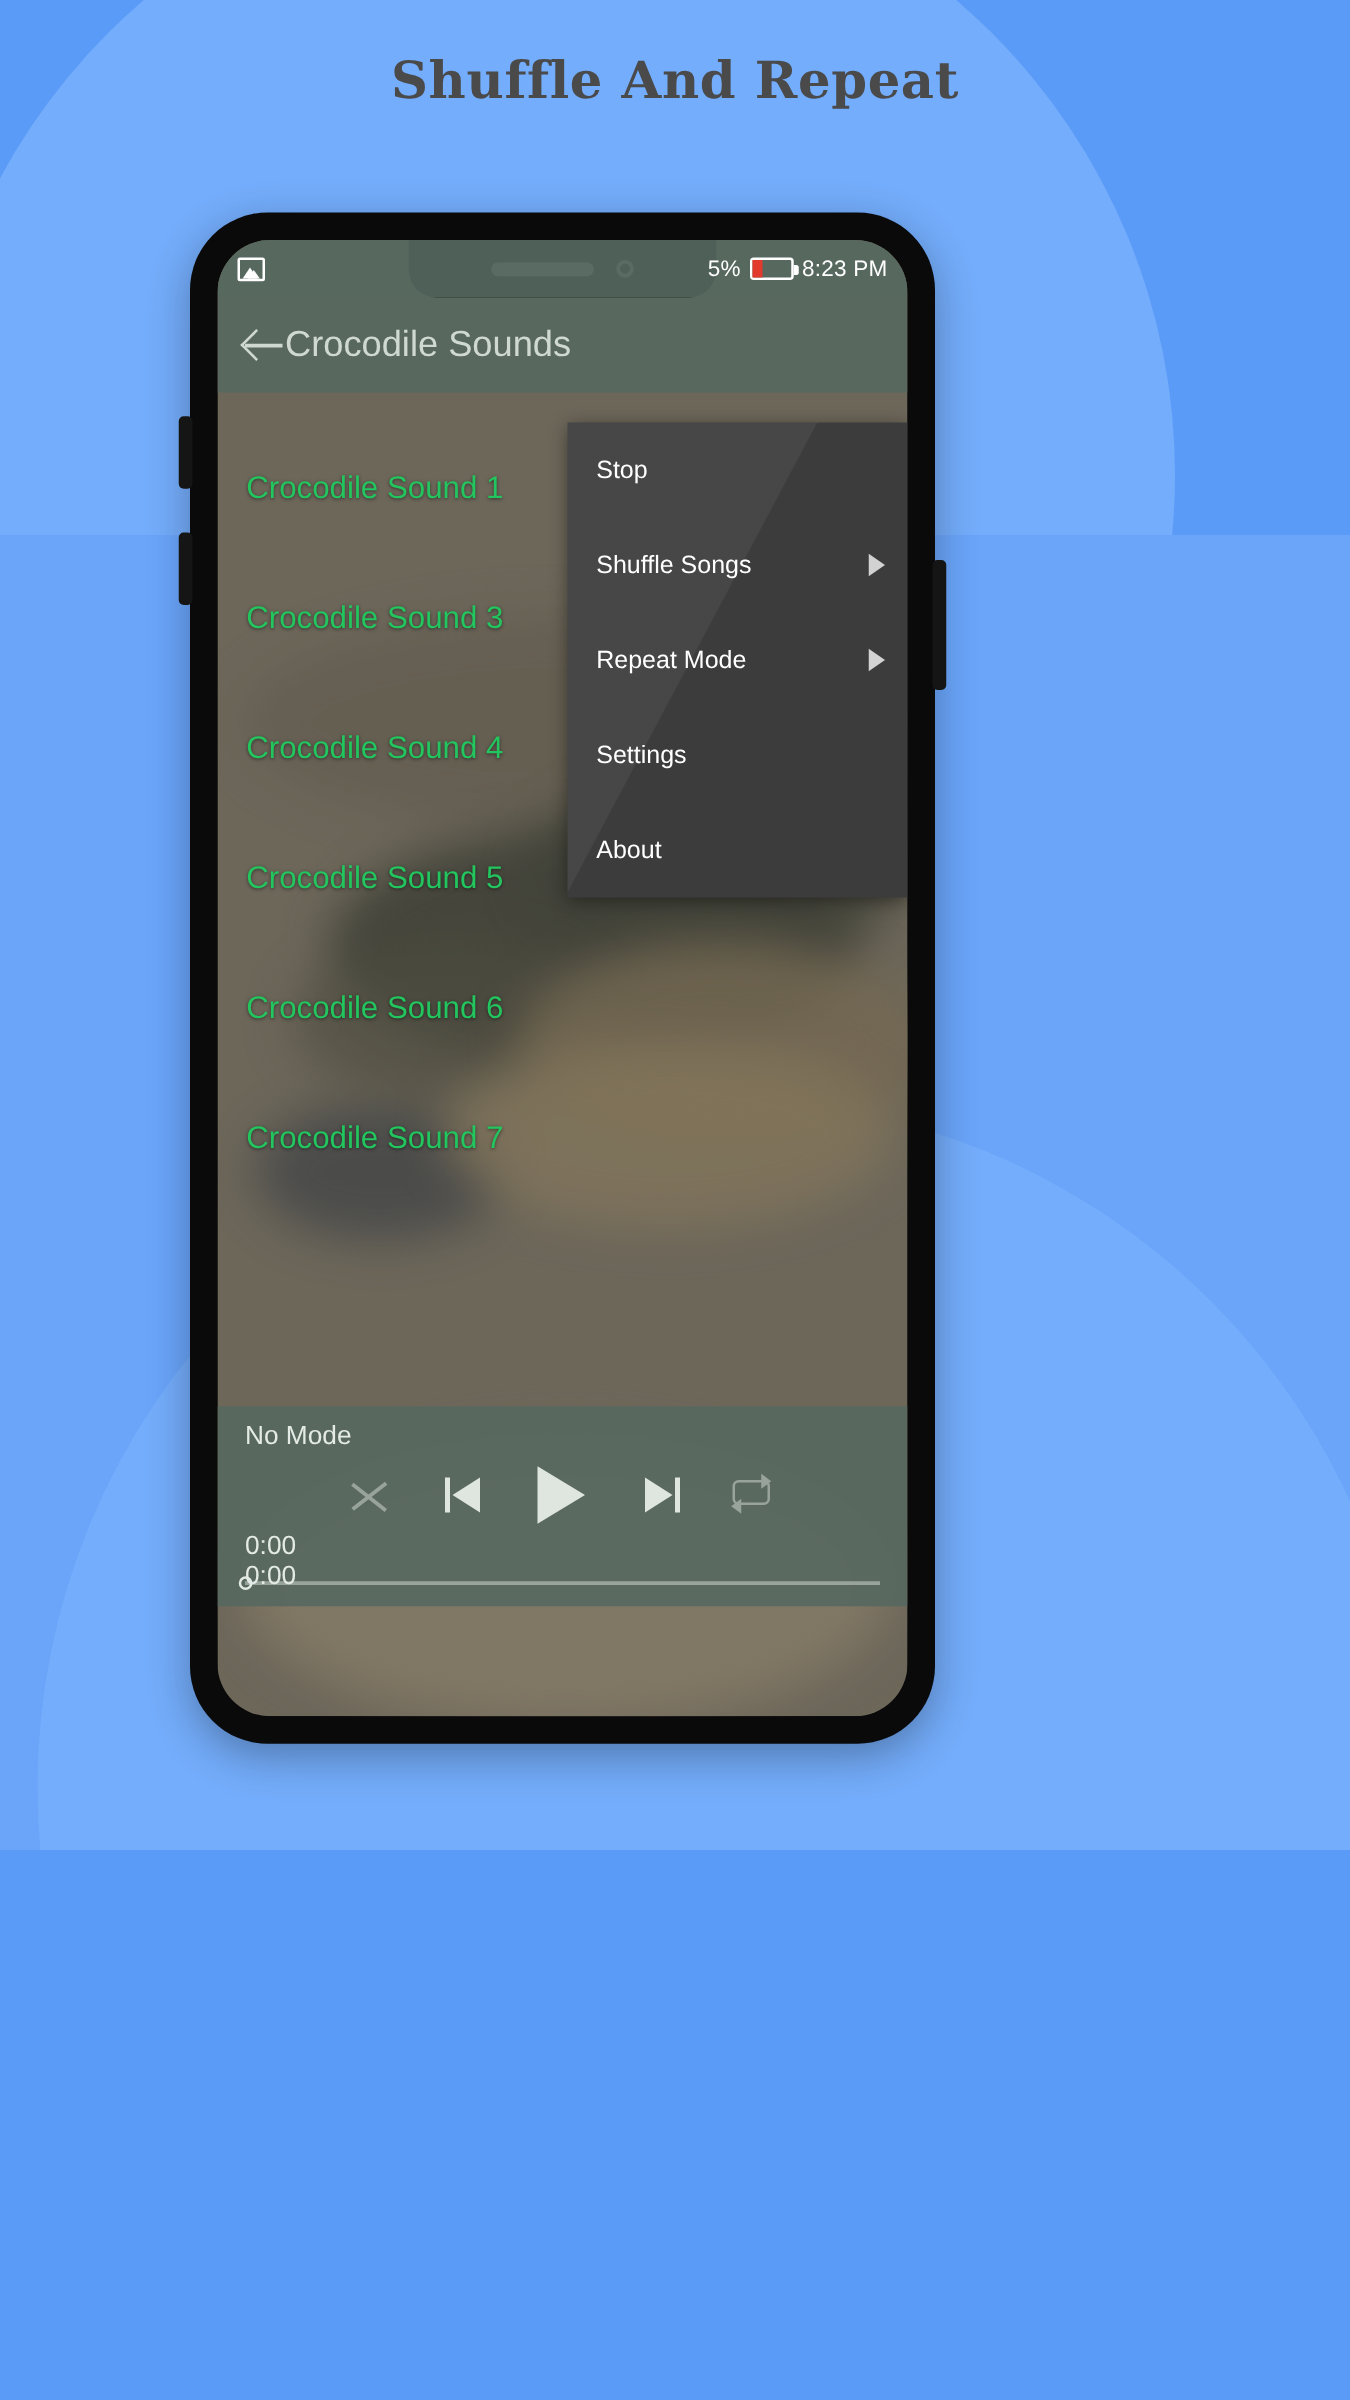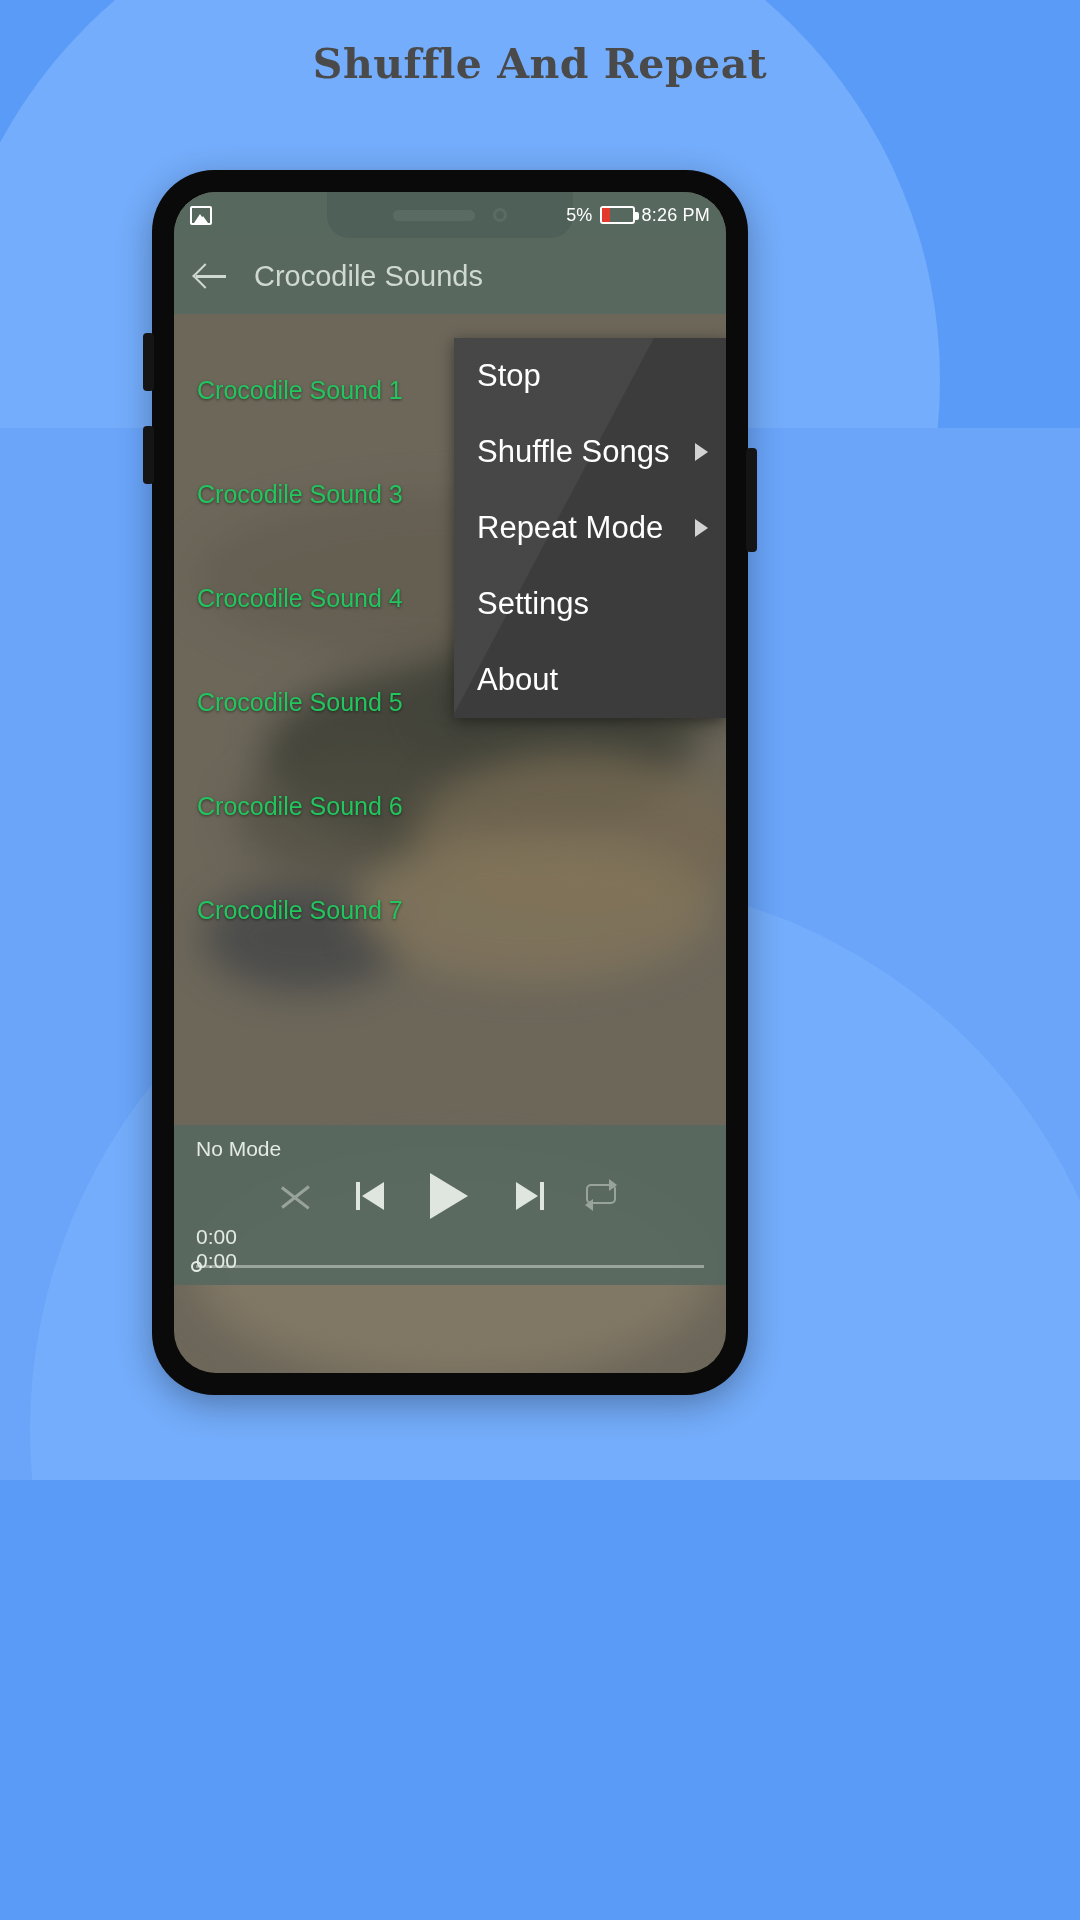--- a/index.html
+++ b/index.html
@@ -131,21 +131,21 @@
           position:relative; display:flex; align-items:center; }
   .batt::after { content:""; position:absolute; right:-6px; top:4px;
                  width:4px; height:8px; background:#fff; border-radius:0 2px 2px 0; }
   .batt .fill { height:100%; width:26%; background:#e23b2e; }
 
   
   .appbar {
     position:absolute; top:46px; left:0; right:0; height:76px;
     z-index:11;
     background:rgba(86,104,95,.93);
-    display:flex; align-items:center; gap:26px;
+    display:flex; align-items:center; 
     padding-left:20px;
     color:#cfd9d2;
   }
   .back-arrow { width:34px; height:34px; position:relative; flex:none; }
   .back-arrow::before {
     content:""; position:absolute; left:2px; top:16px; width:30px; height:2.6px;
     background:#cfd9d2;
   }
   .back-arrow::after {
     content:""; position:absolute; left:2px; top:8px; width:16px; height:16px;
@@ -175,21 +175,21 @@
     background:#3c3c3c;
     box-shadow:0 3px 14px rgba(0,0,0,.45);
   }
   .menu::after {
     content:""; position:absolute; inset:0; pointer-events:none;
     background:linear-gradient(118deg, rgba(255,255,255,.055) 0%, rgba(255,255,255,.055) 42%, rgba(255,255,255,0) 42.3%);
   }
   .menu-item {
     height:76px; display:flex; align-items:center;
     padding:0 18px 0 23px;
-    color:#ffffff; font-size:31px;
+    color:#ffffff; font-size:20px;
     position:relative; z-index:2;
   }
   .menu-item .mi-label { flex:1; }
   .caret {
     width:0; height:0;
     border-top:9px solid transparent;
     border-bottom:9px solid transparent;
     border-left:13px solid #d2d2d2;
     flex:none;
   }
@@ -315,21 +315,21 @@
 
       <div class="statusbar">
         <div class="sb-left">
           <div class="img-icon"></div>
         </div>
         <div class="sb-right">
           <span>5%</span>
           <span class="batt">
               <span class="fill"></span>
             </span>
-          <span>8:26 PM</span>
+          <span>8:23 PM</span>
         </div>
       </div>
 
       <div class="appbar">
         <div class="back-arrow"></div>
         <div class="appbar-title">Crocodile Sounds</div>
       </div>
 
       <div class="player">
         <div class="p-track">No Mode</div>

